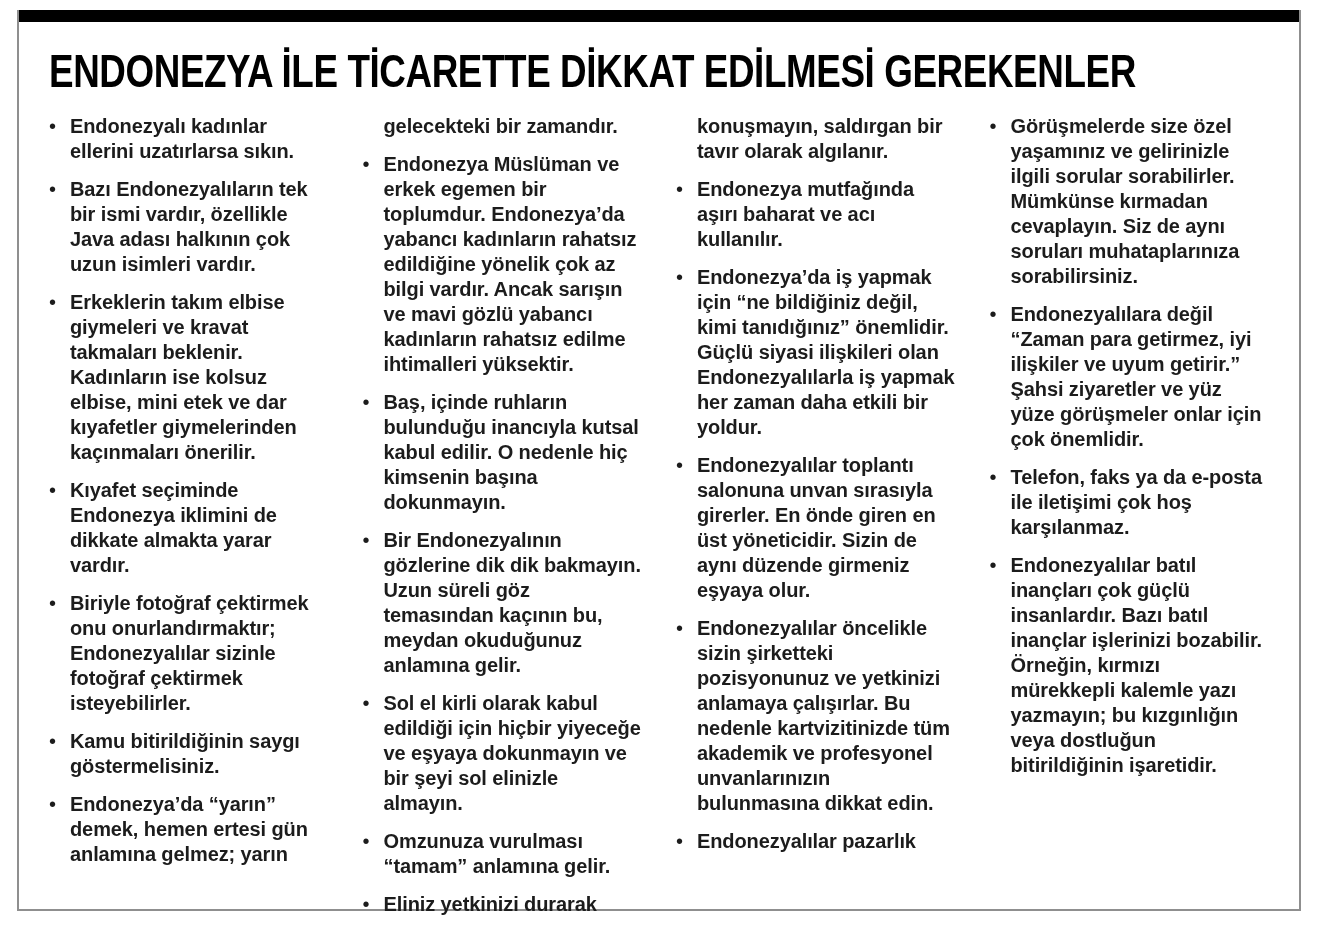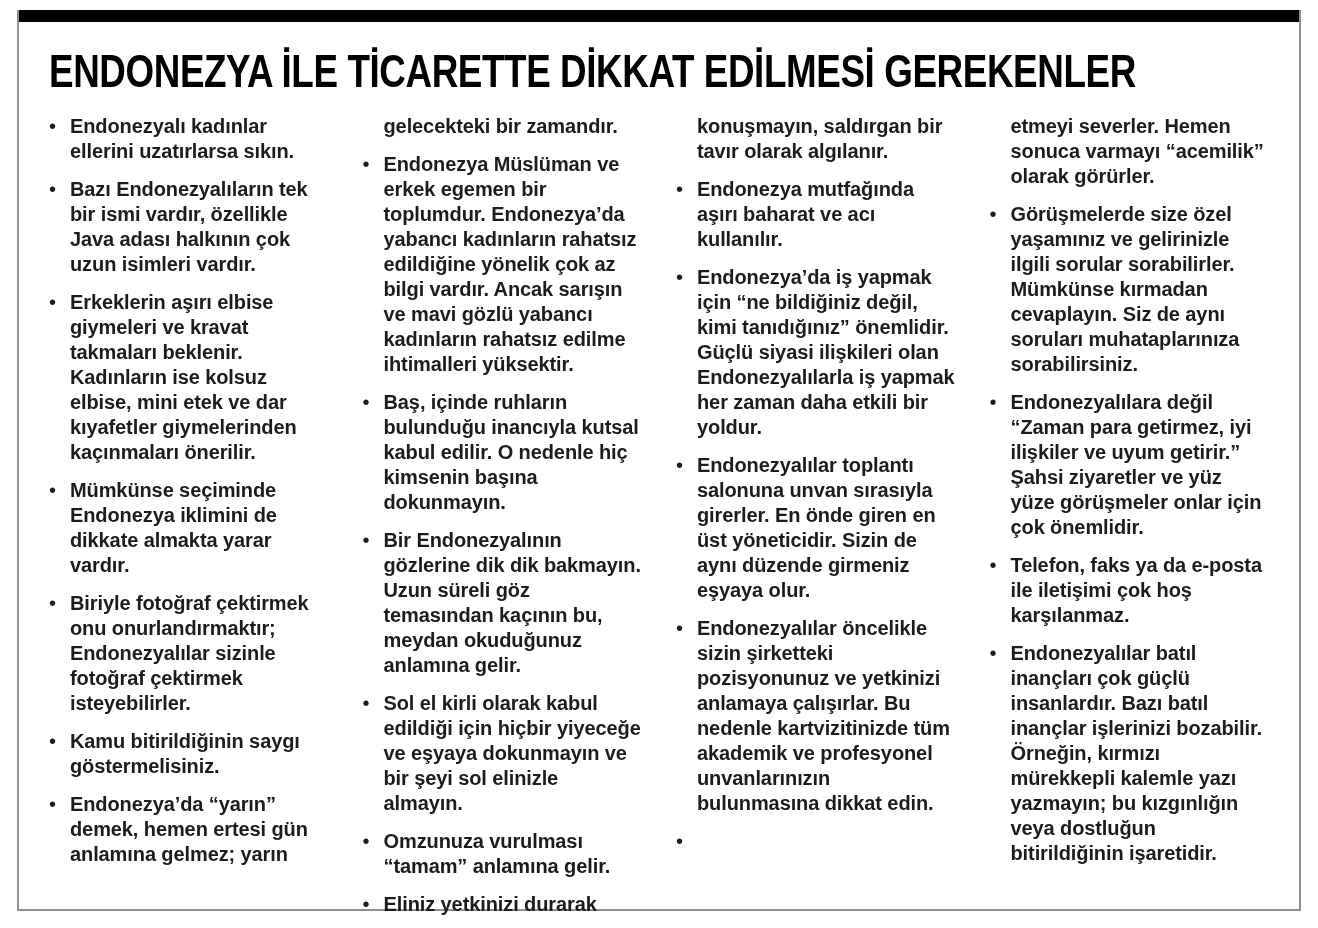--- a/index.html
+++ b/index.html
@@ -110,25 +110,25 @@
           <div class="item">
             <span class="marker">•</span>
             <p class="txt">Endonezyalı kadınlar ellerini uzatırlarsa sıkın.</p>
           </div>
           <div class="item">
             <span class="marker">•</span>
             <p class="txt">Bazı Endonezyalıların tek bir ismi vardır, özellikle Java adası halkının çok uzun isimleri vardır.</p>
           </div>
           <div class="item">
             <span class="marker">•</span>
-            <p class="txt">Erkeklerin aşırı elbise giymeleri ve kravat takmaları beklenir. Kadınların ise kolsuz elbise, mini etek ve dar kıyafetler giymelerinden kaçınmaları önerilir.</p>
-          </div>
-          <div class="item">
-            <span class="marker">•</span>
-            <p class="txt">Mümkünse seçiminde Endonezya iklimini de dikkate almakta yarar vardır.</p>
+            <p class="txt">Erkeklerin takım elbise giymeleri ve kravat takmaları beklenir. Kadınların ise kolsuz elbise, mini etek ve dar kıyafetler giymelerinden kaçınmaları önerilir.</p>
+          </div>
+          <div class="item">
+            <span class="marker">•</span>
+            <p class="txt">Kıyafet seçiminde Endonezya iklimini de dikkate almakta yarar vardır.</p>
           </div>
           <div class="item">
             <span class="marker">•</span>
             <p class="txt">Biriyle fotoğraf çektirmek onu onurlandırmaktır; Endonezyalılar sizinle fotoğraf çektirmek isteyebilirler.</p>
           </div>
           <div class="item">
             <span class="marker">•</span>
             <p class="txt">Kamu bitirildiğinin saygı göstermelisiniz.</p>
           </div>
           <div class="item">
@@ -182,27 +182,24 @@
           <div class="item">
             <span class="marker">•</span>
             <p class="txt">Endonezyalılar toplantı salonuna unvan sırasıyla girerler. En önde giren en üst yöneticidir. Sizin de aynı düzende girmeniz eşyaya olur.</p>
           </div>
           <div class="item">
             <span class="marker">•</span>
             <p class="txt">Endonezyalılar öncelikle sizin şirketteki pozisyonunuz ve yetkinizi anlamaya çalışırlar. Bu nedenle kartvizitinizde tüm akademik ve profesyonel unvanlarınızın bulunmasına dikkat edin.</p>
           </div>
           <div class="item">
             <span class="marker">•</span>
-          </div>
-        </div>
-      <div class="col">
-          <div class="item">
-            <span class="marker"></span>
-            <p class="txt">etmeyi severler. Hemen sonuca varmayı “acemilik” olarak görürler.</p>
-          </div>
+            <p class="txt">Endonezyalılar pazarlık</p>
+          </div>
+        </div>
+      <div class="col">
           <div class="item">
             <span class="marker">•</span>
             <p class="txt">Görüşmelerde size özel yaşamınız ve gelirinizle ilgili sorular sorabilirler. Mümkünse kırmadan cevaplayın. Siz de aynı soruları muhataplarınıza sorabilirsiniz.</p>
           </div>
           <div class="item">
             <span class="marker">•</span>
             <p class="txt">Endonezyalılara değil “Zaman para getirmez, iyi ilişkiler ve uyum getirir.” Şahsi ziyaretler ve yüz yüze görüşmeler onlar için çok önemlidir.</p>
           </div>
           <div class="item">
             <span class="marker">•</span>

